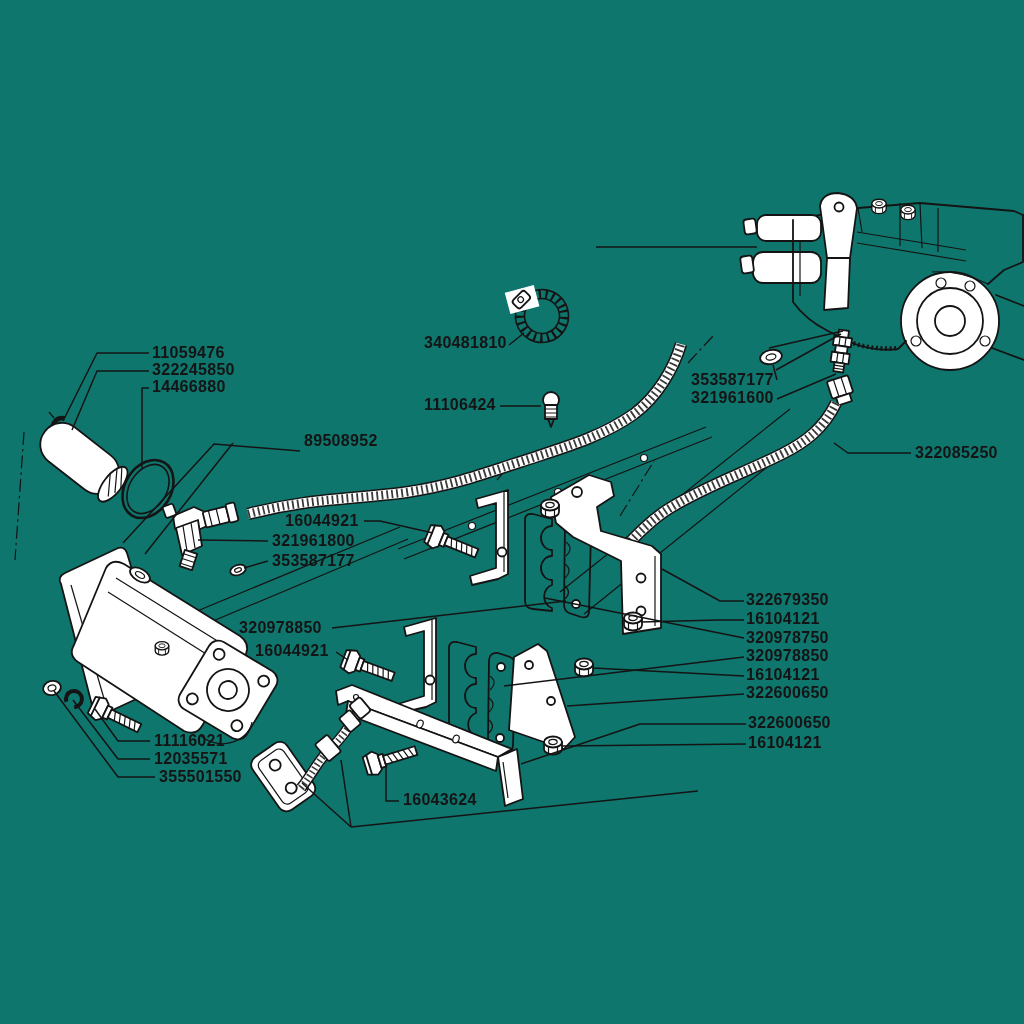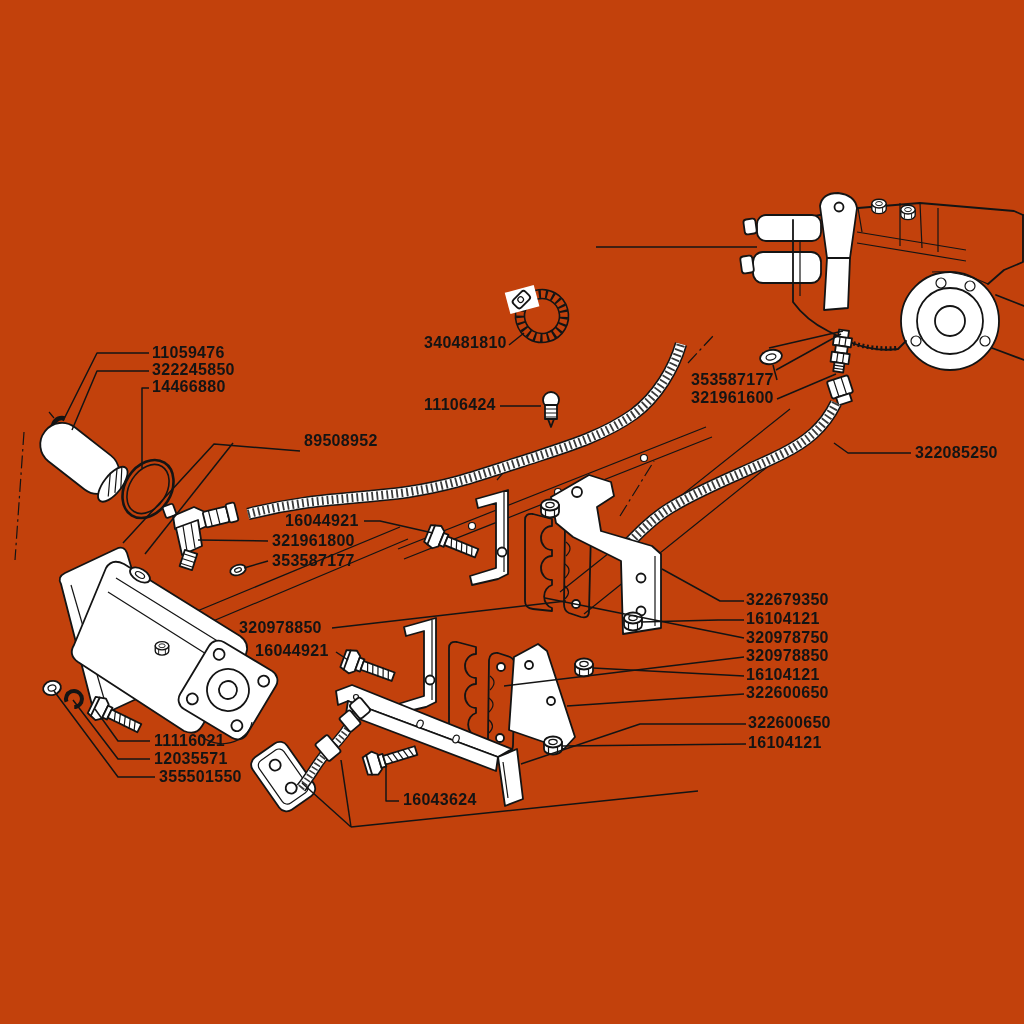--- a/index.html
+++ b/index.html
@@ -1,16 +1,16 @@
 <!DOCTYPE html>
 <html><head>
 <meta charset="utf-8">
 <style>
   html,body{margin:0;padding:0;background:#ffffff;}
-  .frame{width:1024px;height:1024px;position:relative;background:#c2410c;overflow:hidden;}
+  .frame{width:1024px;height:1024px;position:relative;background:#0f766e;overflow:hidden;}
   svg{display:block;}
   svg .ln{stroke:#141414;stroke-width:1.8;fill:none;stroke-linejoin:round;stroke-linecap:round;}
   svg .thin{stroke:#141414;stroke-width:1.2;fill:none;}
   svg .leader{stroke:#141414;stroke-width:1.5;fill:none;stroke-linejoin:round;}
   svg .dashdot{stroke:#141414;stroke-width:1.2;fill:none;stroke-dasharray:13 4 2.5 4;}
   svg .wfill{fill:#ffffff;}
   svg text{font-family:"Liberation Sans","DejaVu Sans",sans-serif;font-weight:bold;font-size:16px;fill:#141414;letter-spacing:.3px;}
 </style>
 </head>
 <body>

